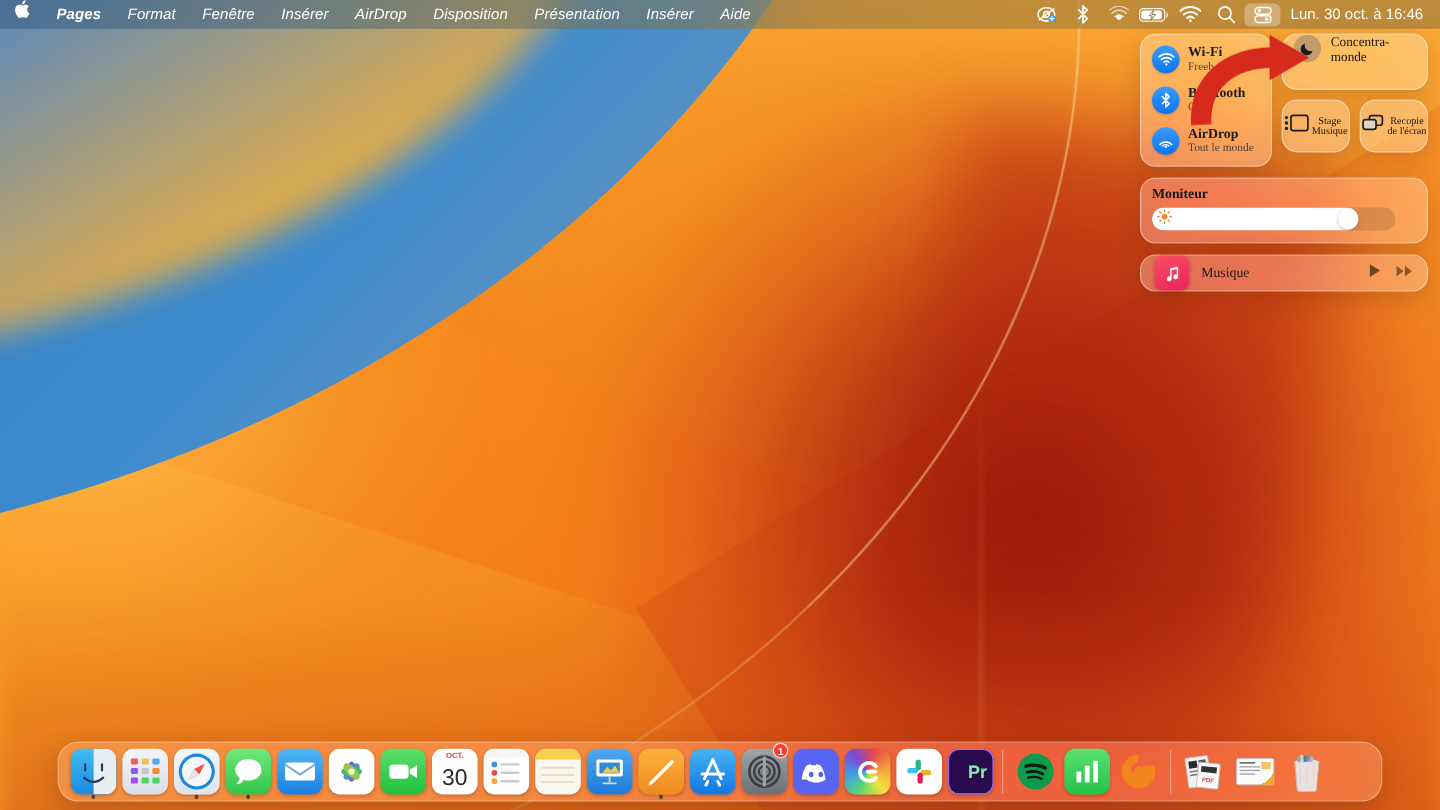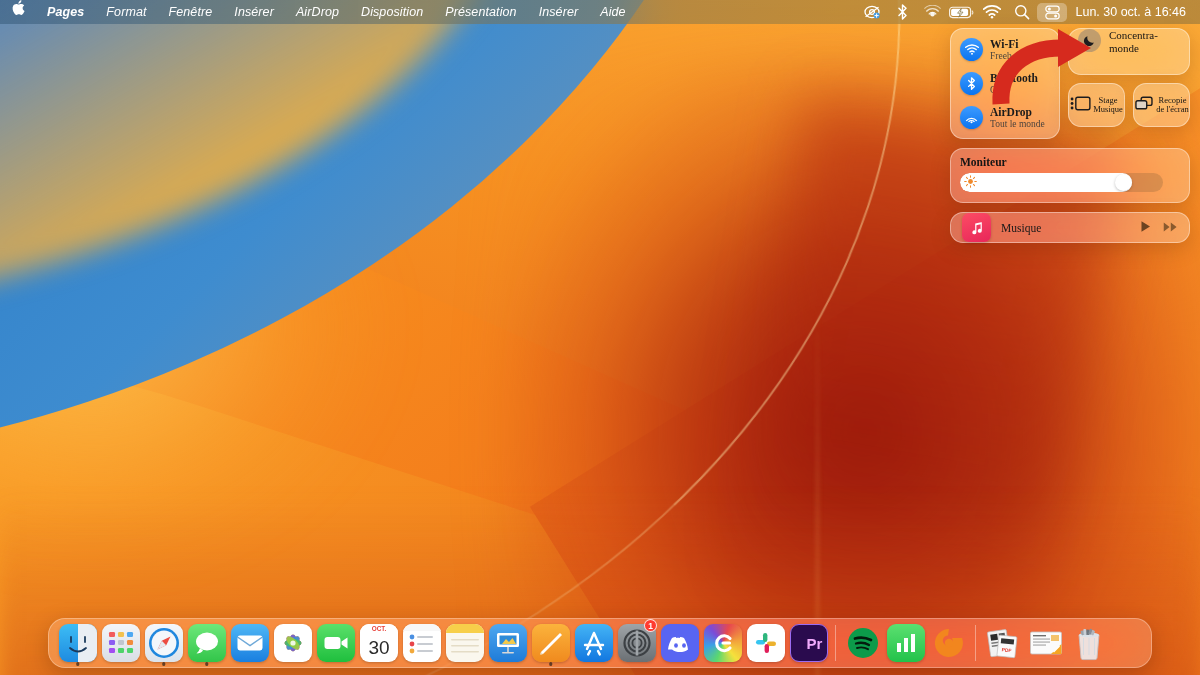--- a/index.html
+++ b/index.html
@@ -640,21 +640,21 @@
           <rect x="9" y="16" width="9" height="4.4" rx="2.2" fill="#36C5F0"></rect>
           <rect x="16" y="9" width="4.4" height="9" rx="2.2" fill="#2EB67D"></rect>
           <rect x="20" y="17.6" width="9" height="4.4" rx="2.2" fill="#ECB22E"></rect>
           <rect x="17.6" y="20" width="4.4" height="9" rx="2.2" fill="#E01E5A"></rect>
         </svg>
       </div>
     </div>
 
     <div class="dock-item">
       <div class="dock-ico" style="background:#2A0B4E; border:1.5px solid #9B6BF2;">
-        <div class="ico-txt" style="color:#f0abfc;padding-left:12px;">Pr</div>
+        <div class="ico-txt" style="color:#86efac;padding-left:12px;">Pr</div>
       </div>
     </div>
 
     <div class="dock-sep"></div>
 
     <div class="dock-item">
       <div class="dock-ico" style="background:transparent;box-shadow:none;">
         <svg width="38" height="38" viewBox="0 0 38 38">
           <circle cx="19" cy="19" r="15" fill="#0C9B4A"></circle>
           <path d="M11 14.5q8-2.5 16 1.5" stroke="#031B0D" stroke-width="2.7" fill="none" stroke-linecap="round"></path>

